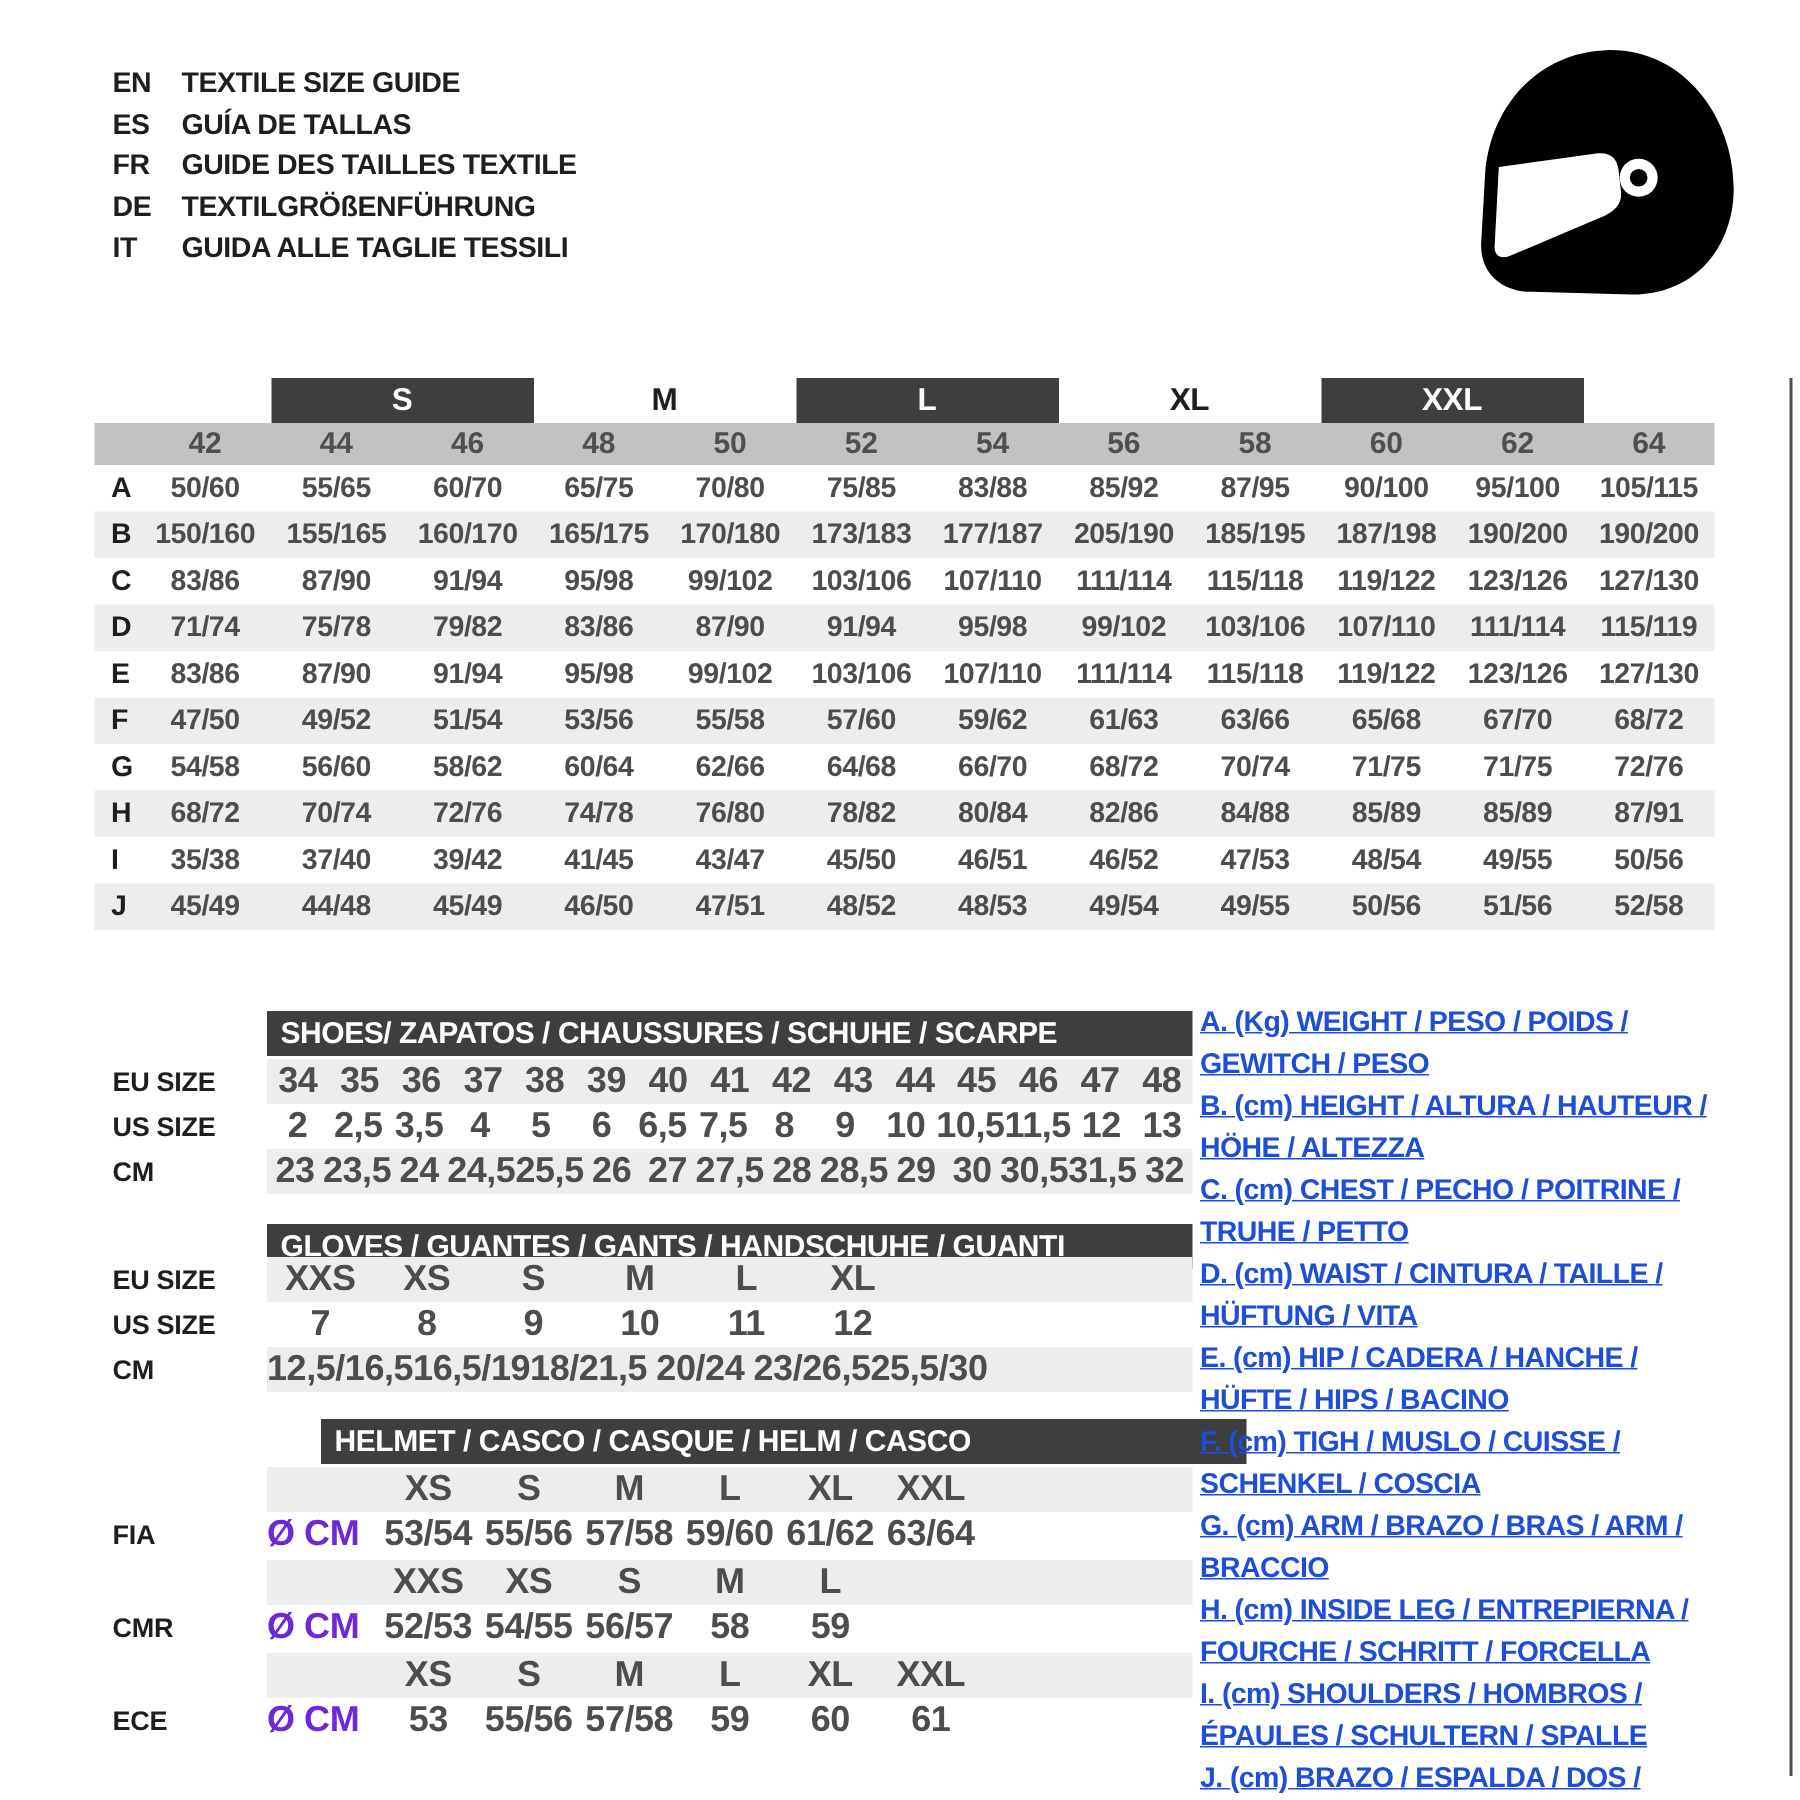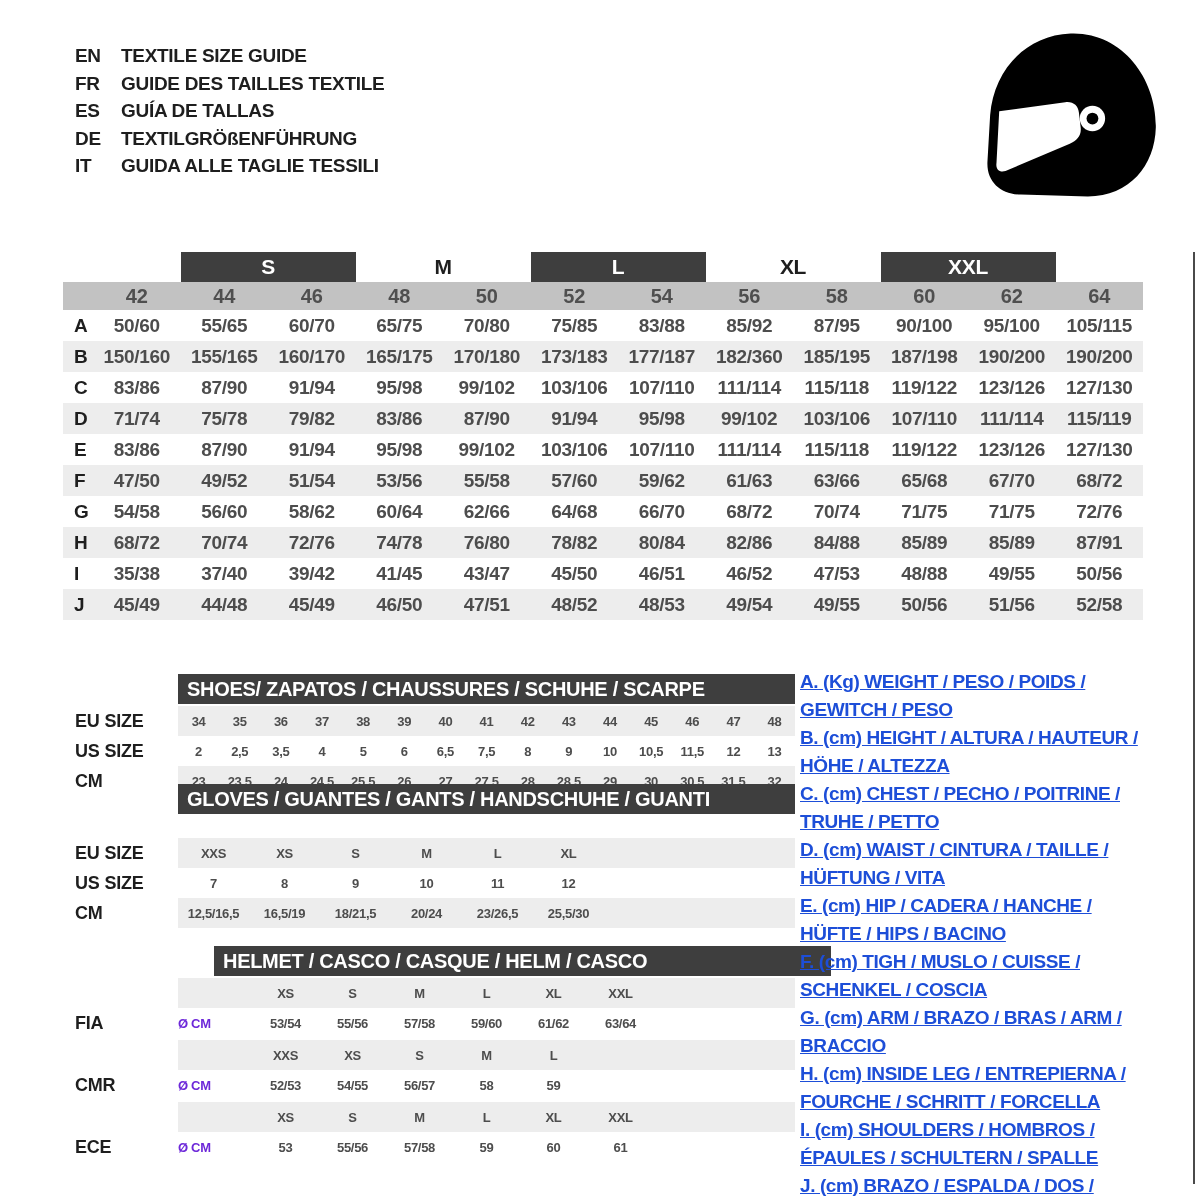--- a/index.html
+++ b/index.html
@@ -26,21 +26,21 @@
   .size-row{display:flex;height:31px;align-items:center;font-size:19px;color:var(--text-gray);letter-spacing:-0.3px;}
   .size-row.striped{background:var(--stripe);}
   .rowlabel{width:30px;box-sizing:border-box;padding-left:11px;color:var(--text-dark);font-size:19px;}
   .cell{width:87.5px;text-align:center;}
 
   
   .bar{position:absolute;left:178px;width:617px;height:30px;background:var(--dark);color:#fff;
        display:flex;align-items:center;box-sizing:border-box;padding-left:9px;
        font-size:20px;letter-spacing:-0.3px;}
   .srow{position:absolute;left:178px;width:617px;height:30px;display:flex;align-items:center;
-        font-size:13px;color:var(--text-gray);letter-spacing:-0.3px;}
+        font-size:24px;color:var(--text-gray);letter-spacing:-0.3px;}
   .srow.gray{background:var(--stripe);}
   .cols15 .scell{flex:1 1 0;text-align:center;}
   .cols6 .scell{flex:0 0 71px;text-align:center;}
   .helm .ucell{flex:0 0 74px;text-align:left;color:#6d28d9;}
   .helm .hcell{flex:0 0 67px;text-align:center;}
   .side-label{position:absolute;left:75px;height:30px;display:flex;align-items:center;
               font-size:18px;color:var(--text-dark);letter-spacing:-0.2px;}
 
   
   .legend{position:absolute;left:800px;top:668px;width:354px;font-size:19px;line-height:28px;
@@ -52,26 +52,26 @@
 <body>
 
 <div class="page">
 
   <div class="lang-block" id="langList">
       <div class="lang-row">
         <div class="lang-code">EN</div>
         <div class="lang-title">TEXTILE SIZE GUIDE</div>
       </div>
       <div class="lang-row">
+        <div class="lang-code">ES</div>
+        <div class="lang-title">GUÍA DE TALLAS</div>
+      </div>
+      <div class="lang-row">
         <div class="lang-code">FR</div>
         <div class="lang-title">GUIDE DES TAILLES TEXTILE</div>
-      </div>
-      <div class="lang-row">
-        <div class="lang-code">ES</div>
-        <div class="lang-title">GUÍA DE TALLAS</div>
       </div>
       <div class="lang-row">
         <div class="lang-code">DE</div>
         <div class="lang-title">TEXTILGRÖßENFÜHRUNG</div>
       </div>
       <div class="lang-row">
         <div class="lang-code">IT</div>
         <div class="lang-title">GUIDA ALLE TAGLIE TESSILI</div>
       </div>
     </div>
@@ -124,21 +124,21 @@
         </div>
         <div class="size-row striped">
           <div class="rowlabel">B</div>
           <div class="cell">150/160</div>
           <div class="cell">155/165</div>
           <div class="cell">160/170</div>
           <div class="cell">165/175</div>
           <div class="cell">170/180</div>
           <div class="cell">173/183</div>
           <div class="cell">177/187</div>
-          <div class="cell">182/360</div>
+          <div class="cell">205/190</div>
           <div class="cell">185/195</div>
           <div class="cell">187/198</div>
           <div class="cell">190/200</div>
           <div class="cell">190/200</div>
         </div>
         <div class="size-row">
           <div class="rowlabel">C</div>
           <div class="cell">83/86</div>
           <div class="cell">87/90</div>
           <div class="cell">91/94</div>
@@ -231,21 +231,21 @@
           <div class="rowlabel">I</div>
           <div class="cell">35/38</div>
           <div class="cell">37/40</div>
           <div class="cell">39/42</div>
           <div class="cell">41/45</div>
           <div class="cell">43/47</div>
           <div class="cell">45/50</div>
           <div class="cell">46/51</div>
           <div class="cell">46/52</div>
           <div class="cell">47/53</div>
-          <div class="cell">48/88</div>
+          <div class="cell">48/54</div>
           <div class="cell">49/55</div>
           <div class="cell">50/56</div>
         </div>
         <div class="size-row striped">
           <div class="rowlabel">J</div>
           <div class="cell">45/49</div>
           <div class="cell">44/48</div>
           <div class="cell">45/49</div>
           <div class="cell">46/50</div>
           <div class="cell">47/51</div>
@@ -309,21 +309,21 @@
         <div class="scell">27</div>
         <div class="scell">27,5</div>
         <div class="scell">28</div>
         <div class="scell">28,5</div>
         <div class="scell">29</div>
         <div class="scell">30</div>
         <div class="scell">30,5</div>
         <div class="scell">31,5</div>
         <div class="scell">32</div>
       </div>
-      <div class="bar" style="top: 784px;">GLOVES / GUANTES / GANTS / HANDSCHUHE / GUANTI</div>
+      <div class="bar" style="top: 816px;">GLOVES / GUANTES / GANTS / HANDSCHUHE / GUANTI</div>
       <div class="side-label" style="top: 838px;">EU SIZE</div>
       <div class="srow cols6 gray" style="top: 838px;">
         <div class="scell">XXS</div>
         <div class="scell">XS</div>
         <div class="scell">S</div>
         <div class="scell">M</div>
         <div class="scell">L</div>
         <div class="scell">XL</div>
       </div>
       <div class="side-label" style="top: 868px;">US SIZE</div>

